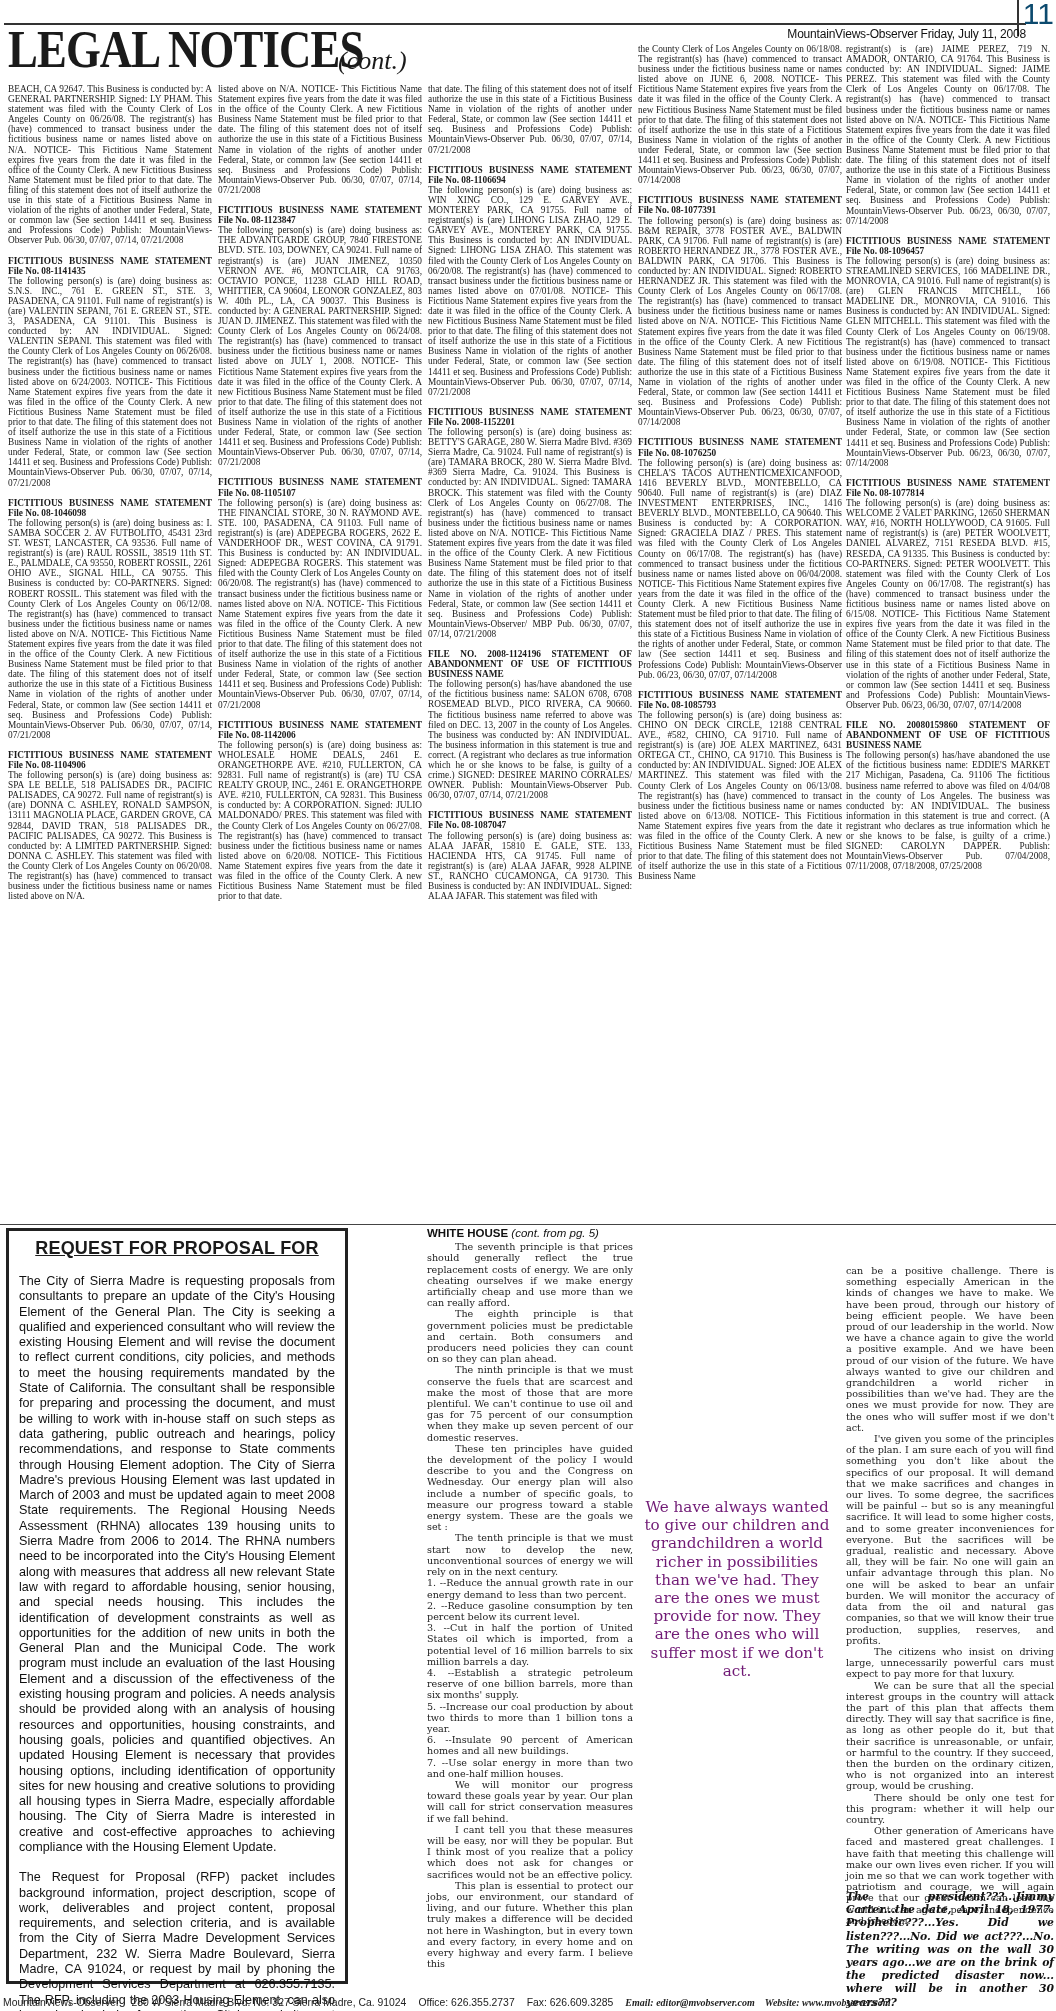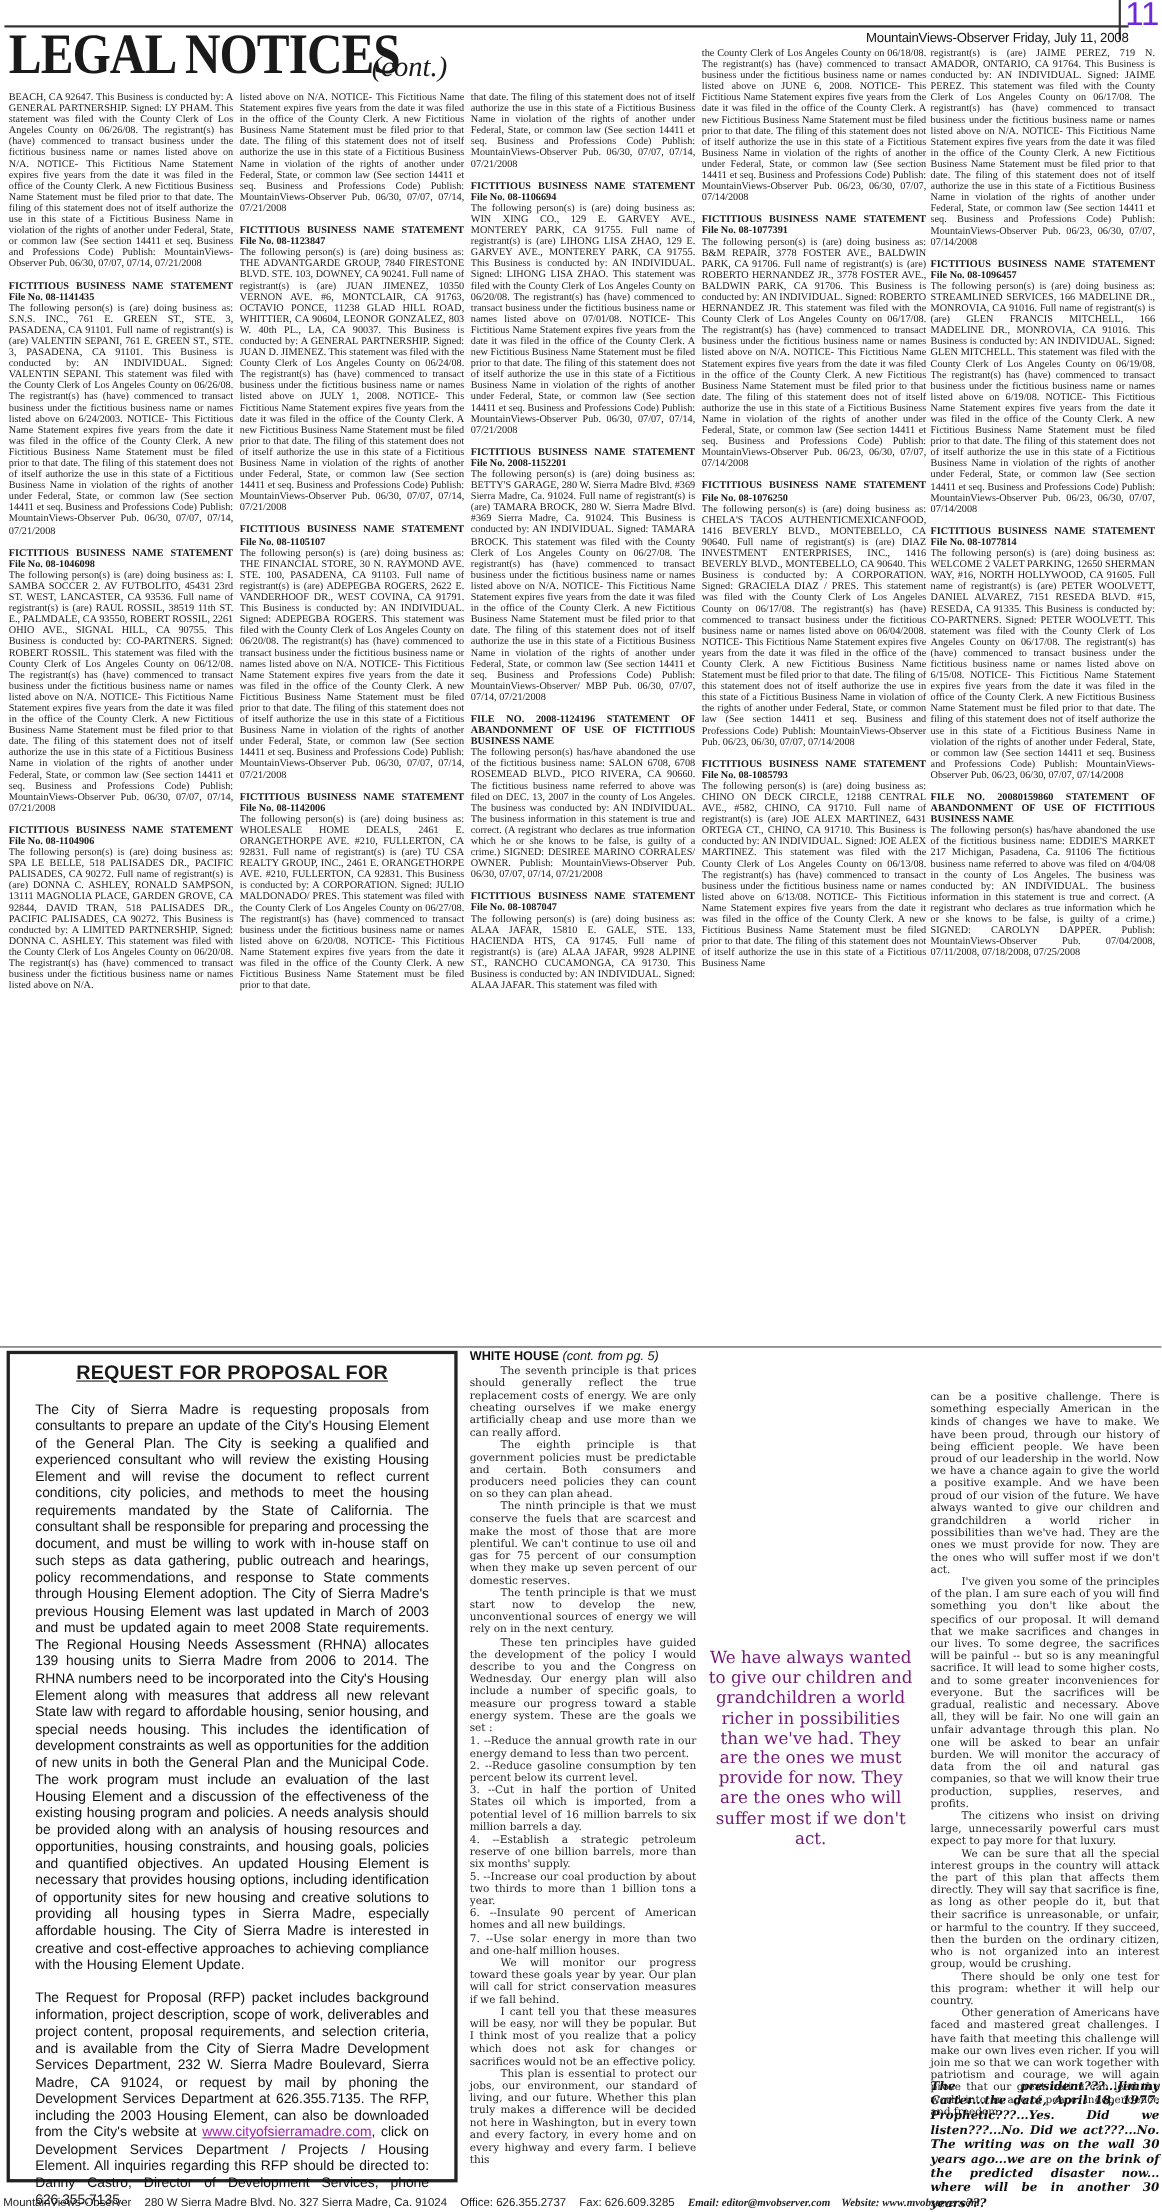--- a/index.html
+++ b/index.html
@@ -1,40 +1,40 @@
 <!DOCTYPE html>
 <html><head>
 <meta charset="utf-8">
 <style>
   * { box-sizing: border-box; margin: 0; padding: 0; }
   html, body { width: 1056px; height: 2011px; background: #fff; overflow: hidden; }
   body { position: relative; font-family: "Liberation Serif", serif; color: #1a1a1a; }
 
   .topline { position: absolute; left: 4px; right: 30px; top: 23px; height: 2px; background: #333; }
-  .page-num { position: absolute; right: 2px; top: 0; font-family: "Liberation Sans", sans-serif; font-size: 30px; line-height: 28px; color: #6d28d9; border-left: 2px solid #333; padding-left: 4px; height: 36px; }
+  .page-num { position: absolute; right: 2px; top: 0; font-family: "Liberation Sans", sans-serif; font-size: 30px; line-height: 28px; color: #0c4a6e; border-left: 2px solid #333; padding-left: 4px; height: 36px; }
   .dateline { position: absolute; right: 30px; top: 27px; font-family: "Liberation Sans", sans-serif; font-weight: normal; font-size: 12px; letter-spacing: -0.2px; color: #111; }
 
   .masthead { position: absolute; left: 8px; top: 24px; display: flex; align-items: baseline; }
   .masthead .big { font-family: "Liberation Serif", serif; font-size: 52px; line-height: 52px; font-weight: bold; letter-spacing: -1px; transform: scaleX(0.86); transform-origin: left; display: inline-block; white-space: nowrap; }
   .masthead .cont { font-family: "Liberation Serif", serif; font-style: italic; font-size: 26px; position: absolute; left: 330px; top: 22px; white-space: nowrap; }
 
   .legal-area { position: absolute; top: 44px; left: 8px; width: 1040px; height: 1180px; }
   .col { position: absolute; top: 0; width: 204px; height: 1180px; overflow: hidden; font-size: 9.3px; line-height: 10.1px; text-align: justify; }
   .col.c1 { left: 0; top: 40px; height: 1140px; }
   .col.c2 { left: 210px; top: 40px; height: 1140px; }
   .col.c3 { left: 420px; top: 40px; height: 1140px; }
   .col.c4 { left: 630px; top: 0; }
   .col.c5 { left: 838px; top: 0; }
   .notice { margin-bottom: 10px; }
   .notice .hd { font-weight: bold; }
   .notice p { margin: 0; }
 
   .divider { position: absolute; left: 0; right: 0; top: 1224px; height: 1px; background: #444; }
 
-  .rfp { position: absolute; left: 6px; top: 1228px; width: 410px; height: 756px; border: 3px solid #222; padding: 8px 23px; font-family: "Liberation Sans", sans-serif; }
+  .rfp { position: absolute; left: 6px; top: 1228px; width: 342px; height: 756px; border: 3px solid #222; padding: 8px 10px; font-family: "Liberation Sans", sans-serif; }
   .rfp .title { text-align: center; font-weight: bold; font-size: 18px; line-height: 19px; text-decoration: underline; letter-spacing: 0.2px; margin-bottom: 16px; }
   .rfp .para { font-size: 12.6px; line-height: 15.3px; text-align: justify; margin-bottom: 15px; color: #111; }
   .rfp .para a { color: #a21caf; text-decoration: underline; }
   .rfp .deadline { font-size: 13.4px; font-weight: bold; line-height: 16.6px; }
 
   .wh { position: absolute; top: 1228px; width: 206px; font-family: "DejaVu Serif", serif; font-size: 9.6px; line-height: 11.2px; text-align: justify; color: #222; }
   .wh.w1 { left: 427px; }
   .wh.w2 { left: 640px; }
   .wh.w3 { left: 846px; width: 208px; margin-top: 37px; }
   .wh .head { font-family: "Liberation Sans", sans-serif; font-weight: bold; font-size: 11.5px; margin-bottom: 2px; color: #111; }
@@ -162,22 +162,22 @@
   <div class="para"><span>The Request for Proposal (RFP) packet includes background information, project description, scope of work, deliverables and project content, proposal requirements, and selection criteria, and is available from the City of Sierra Madre Development Services Department, 232 W. Sierra Madre Boulevard, Sierra Madre, CA 91024, or request by mail by phoning the Development Services Department at 626.355.7135. The RFP, including the 2003 Housing Element, can also be downloaded from the City's website at </span><a>www.cityofsierramadre.com</a><span>, click on Development Services Department / Projects / Housing Element. All inquiries regarding this RFP should be directed to: Danny Castro, Director of Development Services, phone 626.355.7135.</span></div>
   <div class="deadline">Proposals must be received at the City of Sierra Madre Development Services Department, 232 W. Sierra Madre Boulevard, Sierra Madre, CA 91024 no later than 5:00 p.m. August 6, 2008.</div>
 </div>
 
 <div class="wh w1">
   <div class="head"><span>WHITE HOUSE</span> <i>(cont. from pg. 5)</i></div>
   <div id="wh-col1">
       <p>The seventh principle is that prices should generally reflect the true replacement costs of energy. We are only cheating ourselves if we make energy artificially cheap and use more than we can really afford.</p>
       <p>The eighth principle is that government policies must be predictable and certain. Both consumers and producers need policies they can count on so they can plan ahead.</p>
       <p>The ninth principle is that we must conserve the fuels that are scarcest and make the most of those that are more plentiful. We can't continue to use oil and gas for 75 percent of our consumption when they make up seven percent of our domestic reserves.</p>
+      <p>These ten principles have guided the development of the policy I would describe to you and the Congress on Wednesday. Our energy plan will also include a number of specific goals, to measure our progress toward a stable energy system. These are the goals we set :</p>
       <p>The tenth principle is that we must start now to develop the new, unconventional sources of energy we will rely on in the next century.</p>
-      <p>These ten principles have guided the development of the policy I would describe to you and the Congress on Wednesday. Our energy plan will also include a number of specific goals, to measure our progress toward a stable energy system. These are the goals we set :</p>
       <p class="noind">1. --Reduce the annual growth rate in our energy demand to less than two percent.</p>
       <p class="noind">2. --Reduce gasoline consumption by ten percent below its current level.</p>
       <p class="noind">3. --Cut in half the portion of United States oil which is imported, from a potential level of 16 million barrels to six million barrels a day.</p>
       <p class="noind">4. --Establish a strategic petroleum reserve of one billion barrels, more than six months' supply.</p>
       <p class="noind">5. --Increase our coal production by about two thirds to more than 1 billion tons a year.</p>
       <p class="noind">6. --Insulate 90 percent of American homes and all new buildings.</p>
       <p class="noind">7. --Use solar energy in more than two and one-half million houses.</p>
       <p>We will monitor our progress toward these goals year by year. Our plan will call for strict conservation measures if we fall behind.</p>
       <p>I cant tell you that these measures will be easy, nor will they be popular. But I think most of you realize that a policy which does not ask for changes or sacrifices would not be an effective policy.</p>
       <p>This plan is essential to protect our jobs, our environment, our standard of living, and our future. Whether this plan truly makes a difference will be decided not here in Washington, but in every town and every factory, in every home and on every highway and every farm. I believe this</p>

